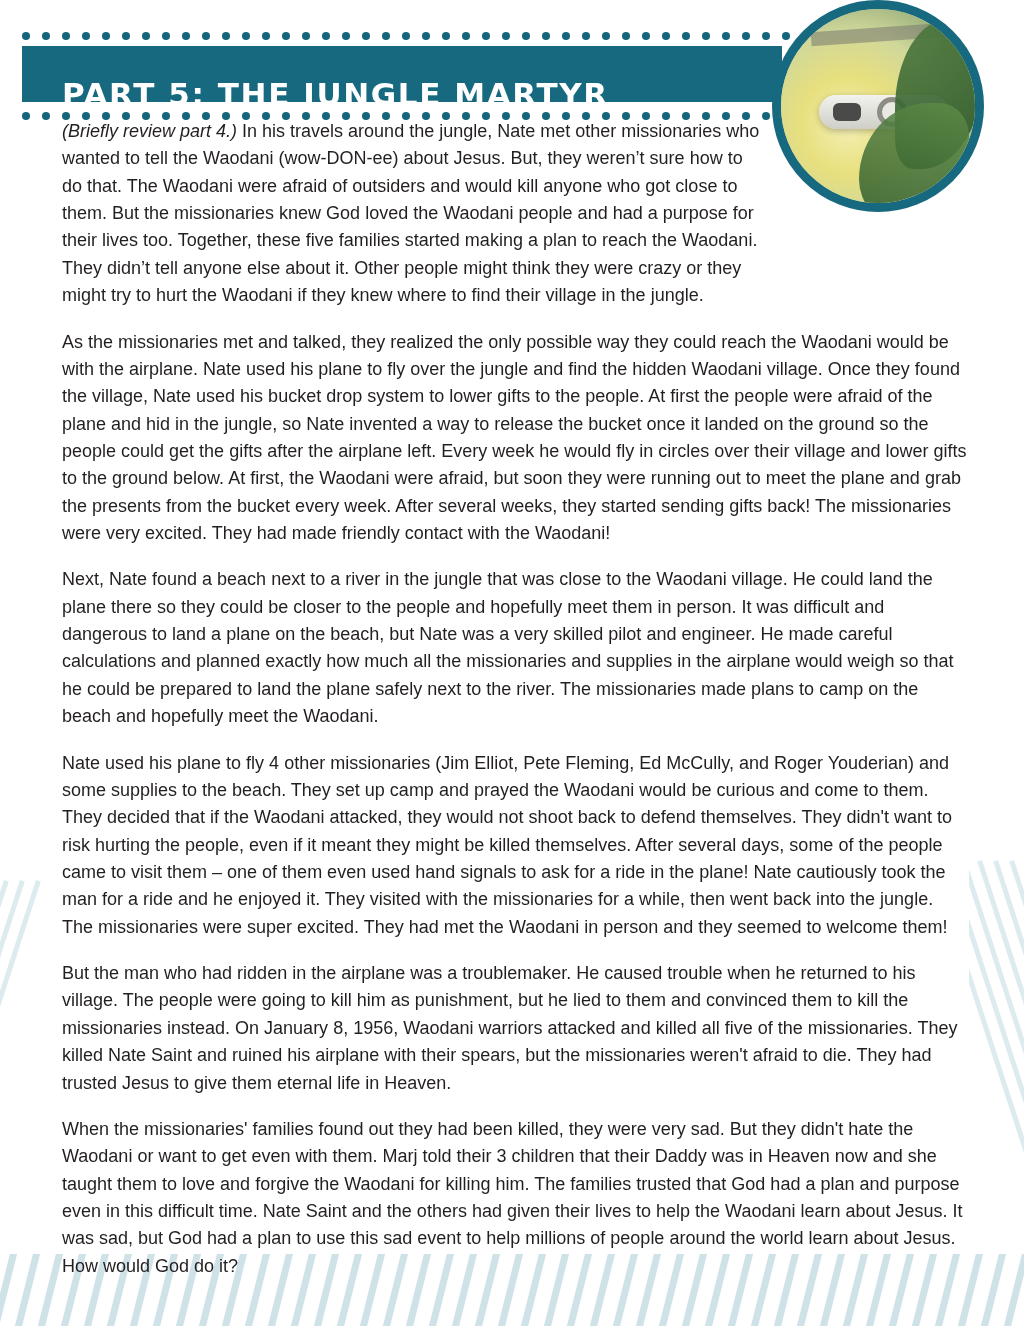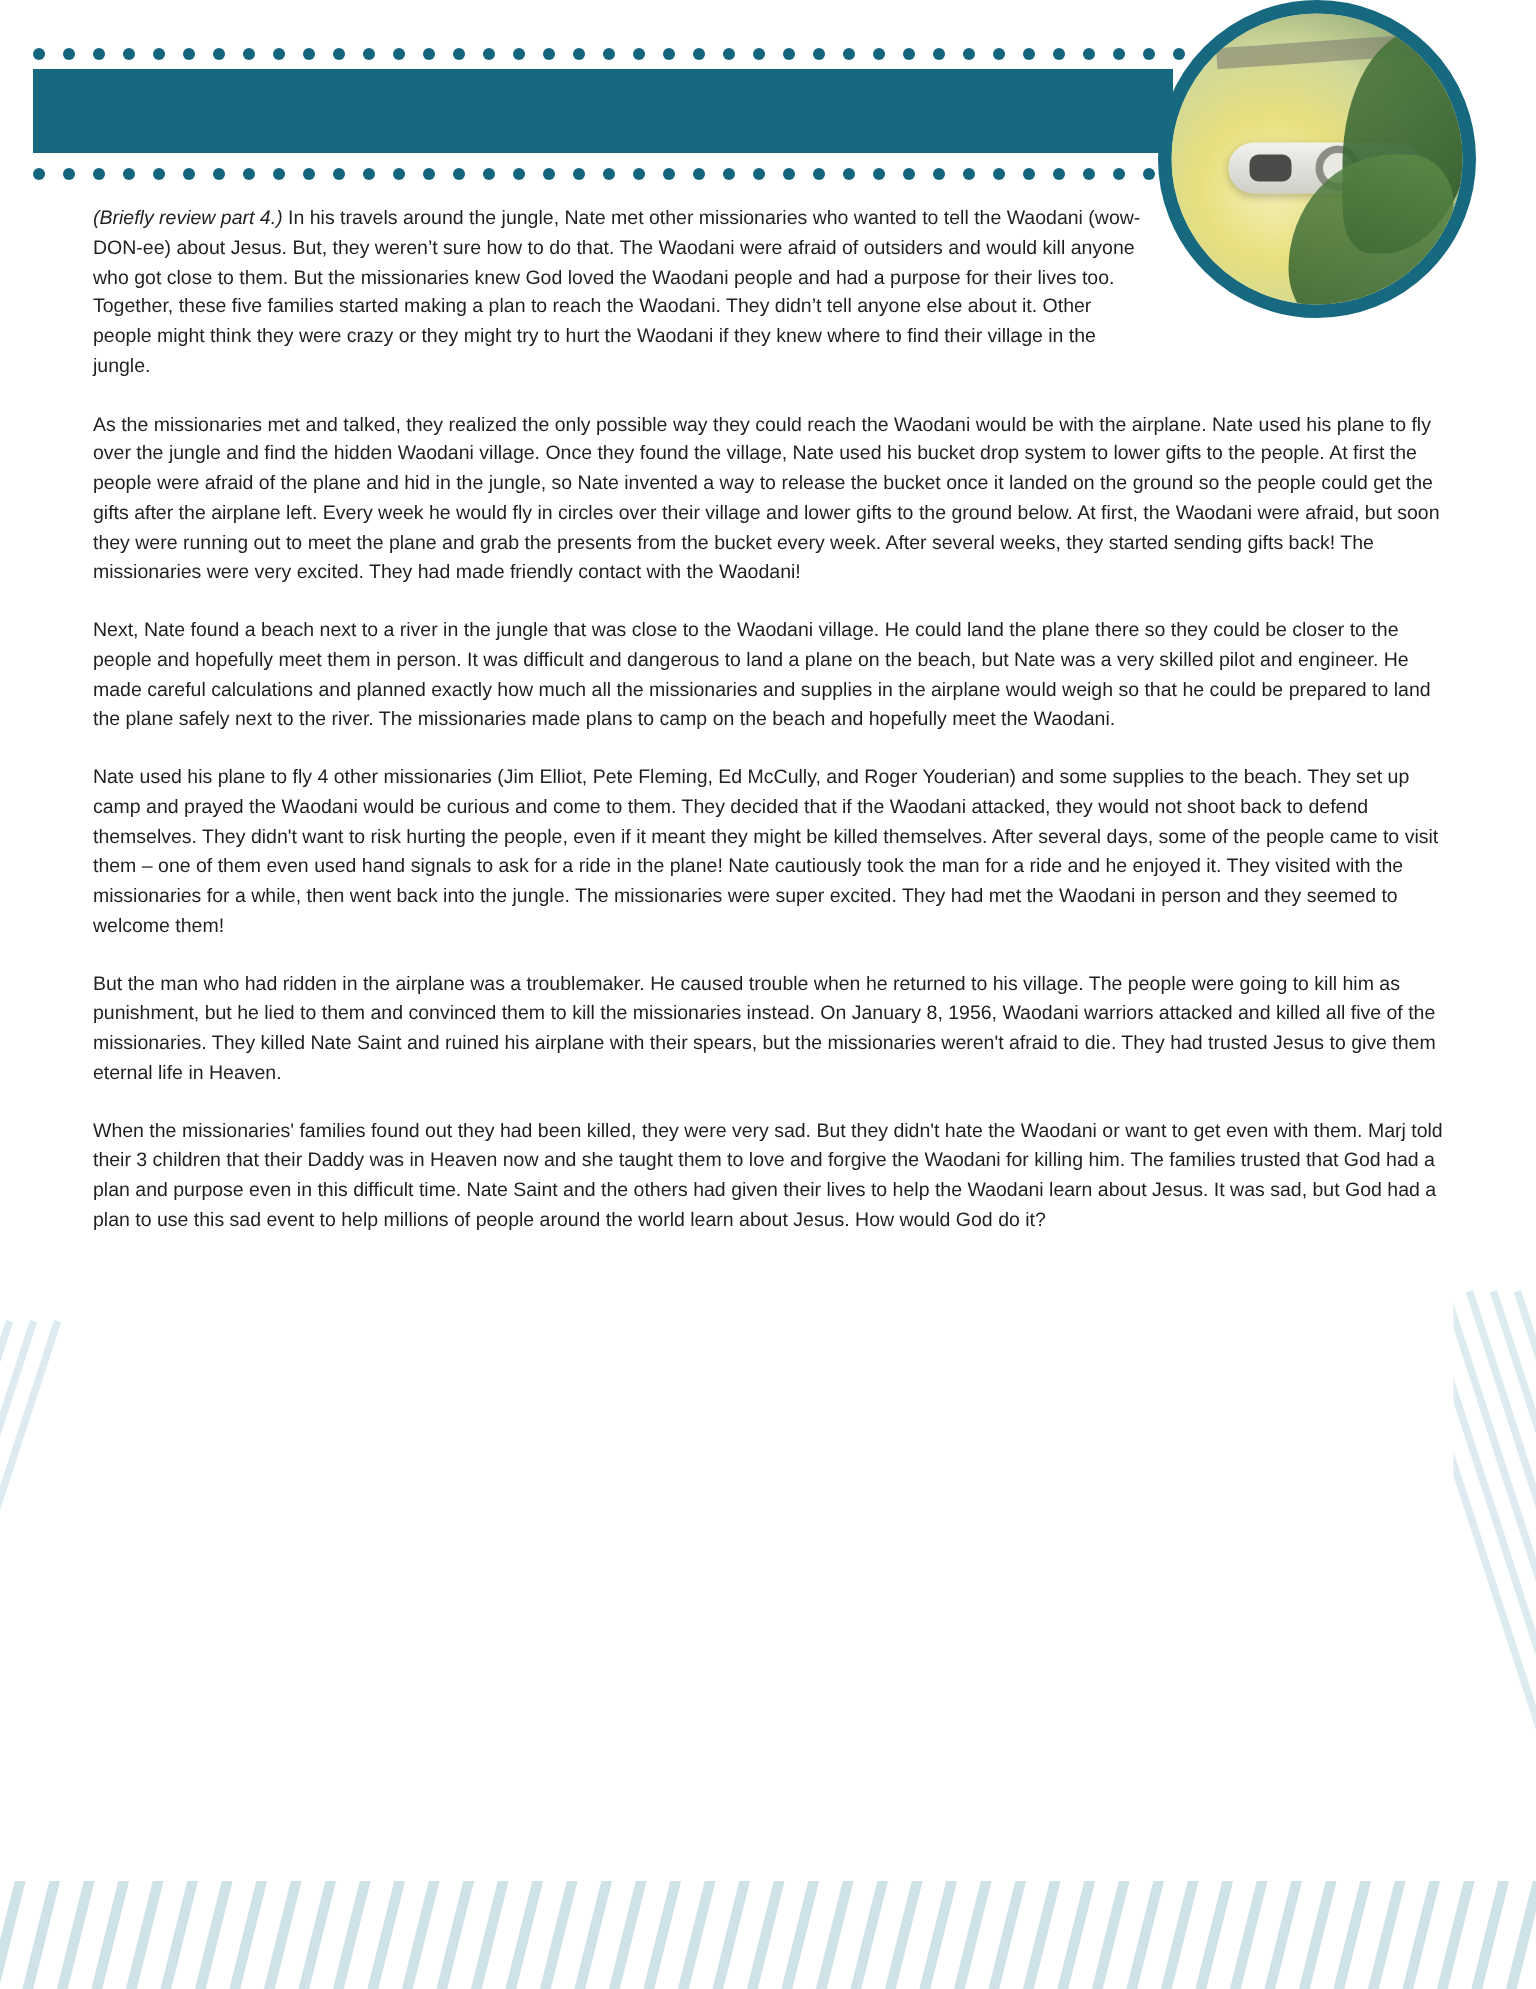--- a/index.html
+++ b/index.html
@@ -198,22 +198,22 @@
 
   
   .content {
     position: absolute;
     top: 118px;
     left: 62px;
     width: 905px;
     z-index: 2;
   }
   .content p {
-    margin: 17px 0 19px 0;
-    font-size: 13px;
+    margin: 0 0 19px 0;
+    font-size: 18px;
     line-height: 1.52;
     color: #231f20;
     text-align: left;
   }
   .content p em {
     font-style: italic;
   }
   .first-par {
     width: 700px;
   }
@@ -370,20 +370,21 @@
       <span class="dot"></span>
       <span class="dot"></span>
       <span class="dot"></span>
       <span class="dot"></span>
       <span class="dot"></span>
       <span class="dot"></span>
       <span class="dot"></span>
       <span class="dot"></span>
       <span class="dot"></span>
     </div>
+  <div class="title-text">Part 5: The Jungle Martyr</div>
 </div>
 
 <div class="badge">
   <div class="sky"></div>
   <div class="top-strut"></div>
   <div class="plane-body"></div>
   <div class="plane-window"></div>
   <div class="plane-hub"></div>
   <div class="leaf-a"></div>
   <div class="leaf-b"></div>

